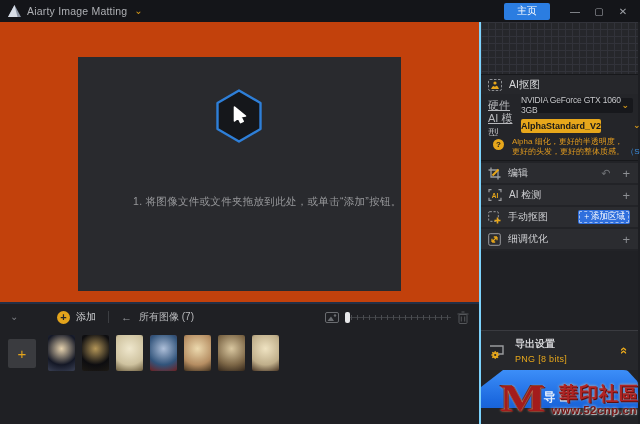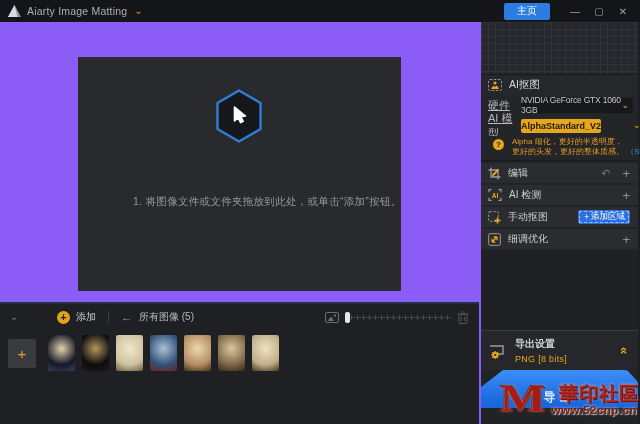--- a/index.html
+++ b/index.html
@@ -14,21 +14,21 @@
   .title-caret { color:#d89b18; font-size:10px; margin-left:7px; line-height:10px; }
   .tb-spacer { flex:1; }
   .home-btn { width:46px; height:17px; background:#2b7de1; border-radius:2px; color:#fff;
               font-size:10px; display:flex; align-items:center; justify-content:center; margin-right:16px; }
   .win-ctl { width:18px; text-align:center; color:#9fa2a8; font-size:10px; margin-right:6px; cursor:default; }
   .win-ctl.close { margin-right:8px; }
 
   .body { display:flex; height:402px; }
 
   
-  .main { width:481px; position:relative; background:#8b5cf6; border-right:2px solid #8b5cf6; }
+  .main { width:481px; position:relative; background:#c2410c; border-right:2px solid #7dd3fc; }
   .canvas { position:relative; height:280px; }
   .dropzone { position:absolute; left:78px; top:35px; width:323px; height:234px; background:#292a2e; }
   .hex-wrap { position:absolute; left:138px; top:32px; width:46px; height:54px; }
   .steps { position:absolute; left:55px; top:138px; }
   .steps p { color:#96979a; font-size:10.5px; height:12px; margin-bottom:16px; white-space:nowrap; letter-spacing:.3px; }
 
   
   .bottom { position:absolute; left:0; bottom:0; width:479px; height:122px; background:#1f2024; border-top:2px solid #223047; }
   .btoolbar { height:26px; display:flex; align-items:center; padding:0 10px; }
   .collapse-caret { color:#7b7d82; font-size:10px; width:14px; line-height:8px; }
@@ -139,21 +139,21 @@
         </div>
       </div>
 
       <div class="bottom">
         <div class="btoolbar">
           <span class="collapse-caret">⌄</span>
           <span class="add-circle">+</span>
           <span class="add-label">添加</span>
           <span class="vdiv"></span>
           <span class="back-arrow">←</span>
-          <span class="all-images">所有图像 (5)</span>
+          <span class="all-images">所有图像 (7)</span>
           <span class="tb-spacer"></span>
           <svg width="14" height="11" viewBox="0 0 14 11">
             <rect x="0.5" y="0.5" width="13" height="10" rx="1.5" fill="none" stroke="#6a6c70"></rect>
             <polygon points="2.5,9 6,4.5 9,9" fill="#6a6c70"></polygon>
             <circle cx="10" cy="3.5" r="1.2" fill="#6a6c70"></circle>
           </svg>
           <div class="slider">
             <div class="track"></div>
               <div class="ticks"></div>
             <div class="handle"></div>

